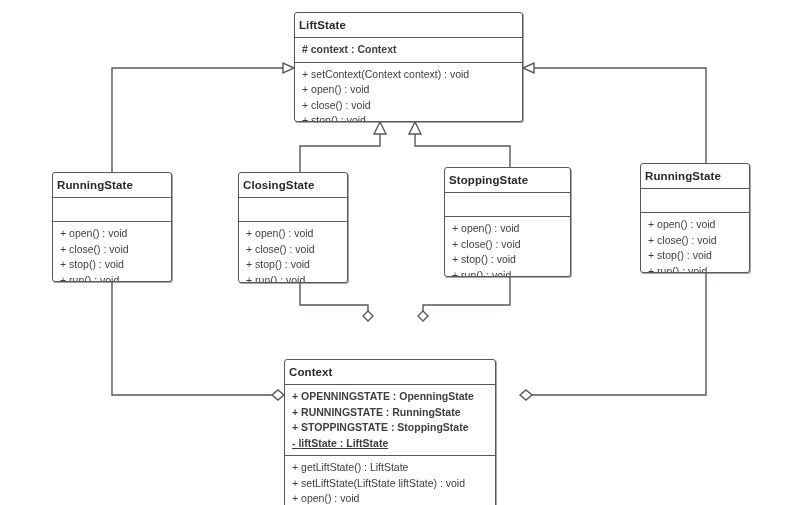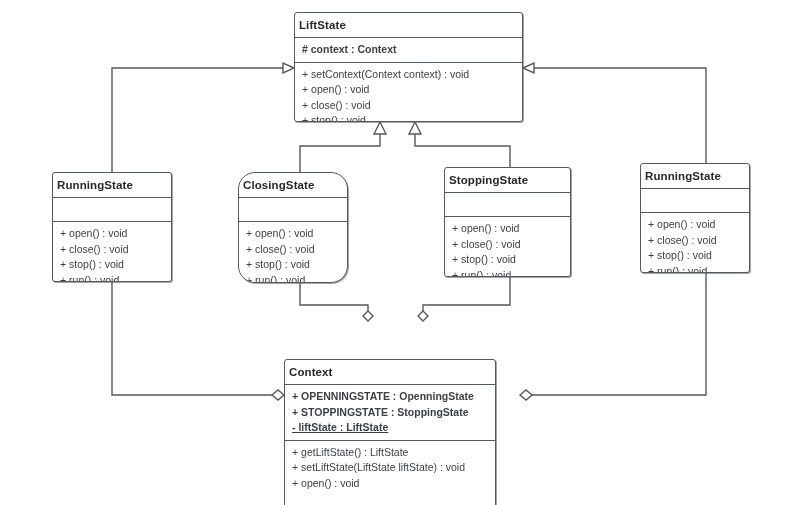--- a/index.html
+++ b/index.html
@@ -138,21 +138,21 @@
     <div class="cls-name">RunningState</div>
     <div class="cls-attrs empty"></div>
     <div class="cls-ops">
       <div class="member">+ open() : void</div>
       <div class="member">+ close() : void</div>
       <div class="member">+ stop() : void</div>
       <div class="member">+ run() : void</div>
     </div>
   </div>
 
-  <div class="uml-class" style="left:238px; top:172px; width:110px; height:111px;border-radius:17px;">
+  <div class="uml-class" style="left:238px; top:172px; width:110px; height:111px;">
     <div class="cls-name">ClosingState</div>
     <div class="cls-attrs empty"></div>
     <div class="cls-ops">
       <div class="member">+ open() : void</div>
       <div class="member">+ close() : void</div>
       <div class="member">+ stop() : void</div>
       <div class="member">+ run() : void</div>
     </div>
   </div>
 
@@ -175,20 +175,21 @@
       <div class="member">+ close() : void</div>
       <div class="member">+ stop() : void</div>
       <div class="member">+ run() : void</div>
     </div>
   </div>
 
   <div class="uml-class" style="left:284px; top:336px; width:212px; height:163px;margin-top:23px;">
     <div class="cls-name">Context</div>
     <div class="cls-attrs">
       <div class="member">+ OPENNINGSTATE : OpenningState</div>
+      <div class="member">+ RUNNINGSTATE : RunningState</div>
       <div class="member">+ STOPPINGSTATE : StoppingState</div>
       <div class="member static">- liftState : LiftState</div>
     </div>
     <div class="cls-ops">
       <div class="member">+ getLiftState() : LiftState</div>
       <div class="member">+ setLiftState(LiftState liftState) : void</div>
       <div class="member">+ open() : void</div>
 
     </div>
   </div>

